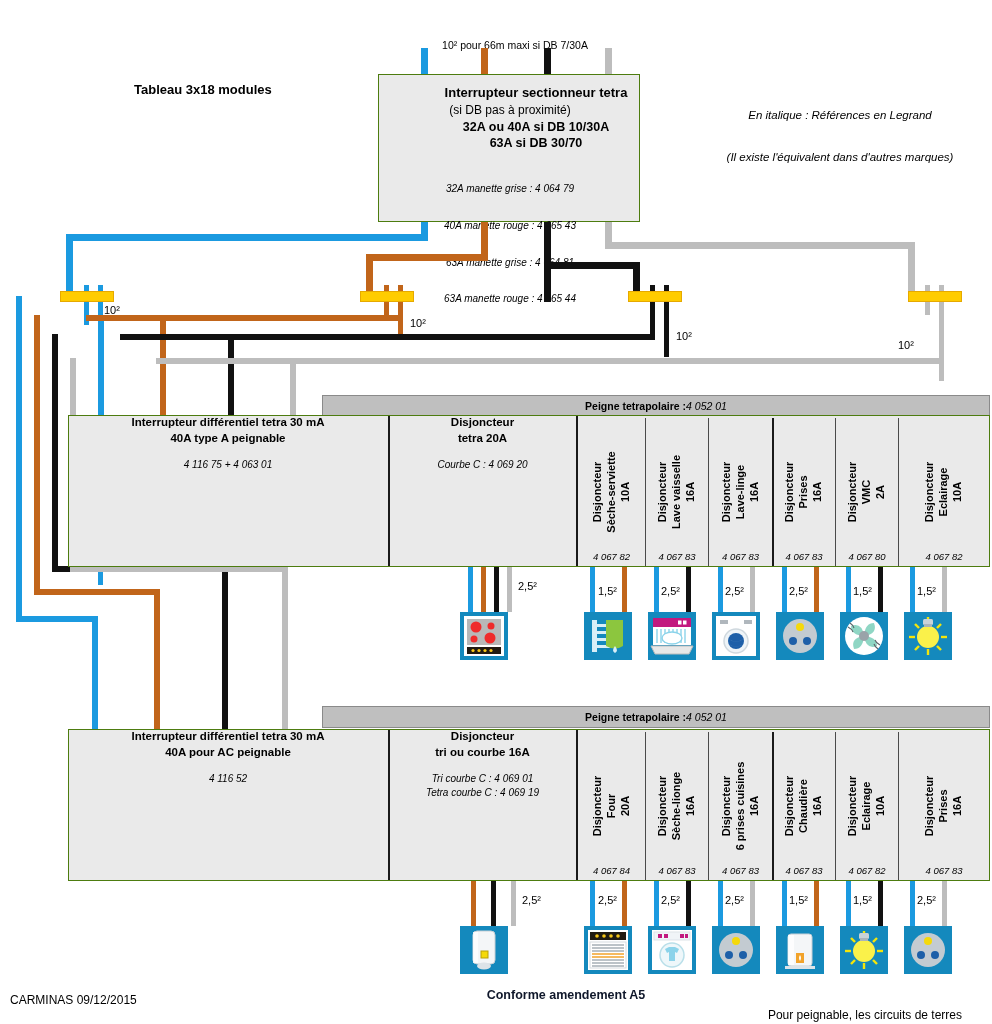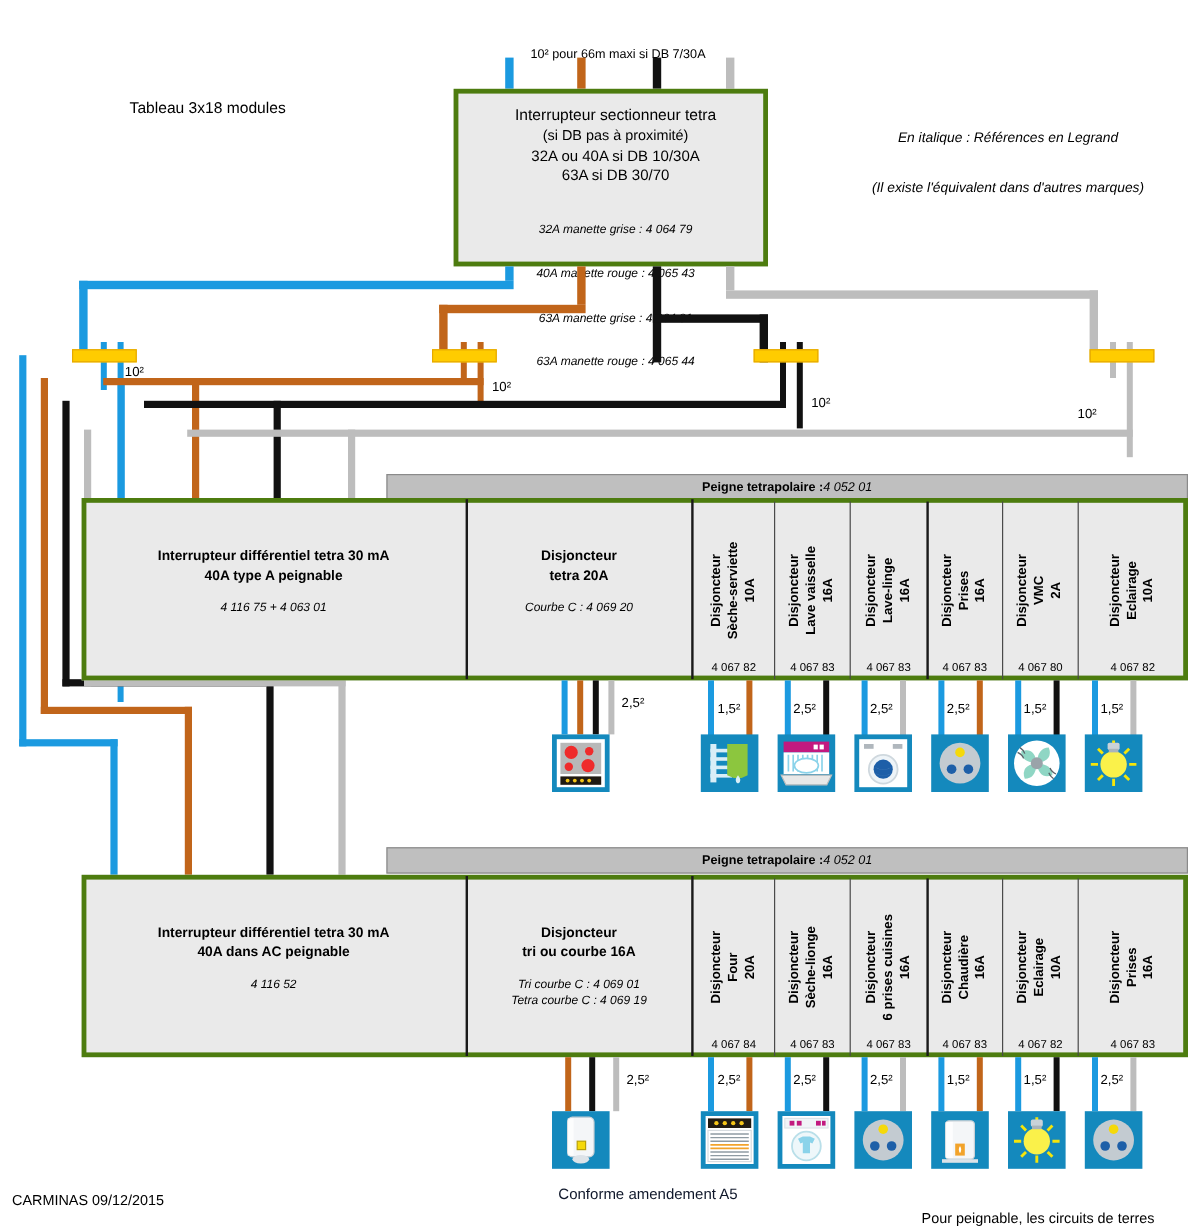--- a/index.html
+++ b/index.html
@@ -1,52 +1,52 @@
 <!DOCTYPE html>
 <html><head>
 <meta charset="utf-8">
 <style>
   html,body{margin:0;padding:0;background:#fff;}
   body{width:992px;height:1024px;position:relative;overflow:hidden;
        font-family:"Liberation Sans", sans-serif;color:#000;}
   .txt{position:absolute;white-space:pre;line-height:1.22;}
   .ctr{text-align:center;}
   .ital{font-style:italic;}
-  .bold{font-weight:normal;}
+  .bold{font-weight:bold;margin-left:26px;}
 
   
   .w{position:absolute;}
   .wb{background:#1b9ae0;}   
   .wo{background:#c1651a;}   
   .wk{background:#111111;}   
   .wg{background:#bdbdbd;}   
 
   
   .bornier{position:absolute;height:9px;background:#ffcc00;border:1px solid #e6a900;}
 
   
-  .panelbox{position:absolute;background:#eaeaea;border:4px solid #4d7c0f;box-sizing:border-box;}
+  .panelbox{position:absolute;background:#eaeaea;border:1px solid #4d7c0f;box-sizing:border-box;}
   .peigne{position:absolute;background:#bfbfbf;border:1px solid #8a8a8a;box-sizing:border-box;
           font-size:10.5px;font-weight:bold;display:flex;align-items:center;justify-content:center;}
   .peigne .ref{font-weight:normal;font-style:italic;}
   .vdiv{position:absolute;width:1px;background:#4a4a4a;}
   .vdiv.thick{width:2px;background:#1a1a1a;}
 
   .blockmain{position:absolute;box-sizing:border-box;display:flex;flex-direction:column;
-             align-items:center;justify-content:flex-start;padding-top:42px;}
+             align-items:center;justify-content:flex-start;}
   .blockmain .t1{font-size:11.5px;font-weight:bold;text-align:center;line-height:1.35;}
   .blockmain .t2{font-size:10px;font-style:italic;text-align:center;margin-top:12px;line-height:1.35;}
 
   
   .colwrap{position:absolute;box-sizing:border-box;}
   .collab{position:absolute;left:50%;top:50%;
           transform:translate(-50%,-50%) rotate(-90deg);
           font-size:11px;font-weight:bold;white-space:nowrap;text-align:center;line-height:1.25;}
   .colref{position:absolute;bottom:4px;left:0;right:0;text-align:center;
-          font-size:9.5px;}
+          font-size:9.5px;font-style:italic;}
 
   
   .gauge{position:absolute;font-size:11px;}
 
   
   .appl{position:absolute;width:48px;height:48px;background:#1489bd;
         box-sizing:border-box;}
   svg{display:block;}
 </style>
 </head>
@@ -356,21 +356,21 @@
 <div class="vdiv thick" style="left:576px;top:730px;height:150px;"></div>
 <div class="vdiv" style="left:645px;top:732px;height:148px;"></div>
 <div class="vdiv" style="left:708px;top:732px;height:148px;"></div>
 <div class="vdiv thick" style="left:772px;top:732px;height:148px;"></div>
 <div class="vdiv" style="left:835px;top:732px;height:148px;"></div>
 <div class="vdiv" style="left:898px;top:732px;height:148px;"></div>
 
 <div class="blockmain" style="left:68px;top:729px;width:320px;height:152px;">
   <div class="t1">
     <span>Interrupteur différentiel tetra 30 mA</span><br>
-    <span>40A dans AC peignable</span>
+    <span>40A pour AC peignable</span>
   </div>
   <div class="t2">4 116 52</div>
 </div>
 
 <div class="blockmain" style="left:389px;top:729px;width:187px;height:152px;">
   <div class="t1">
     <span>Disjoncteur</span><br>
     <span>tri ou courbe 16A</span>
   </div>
   <div class="t2">

